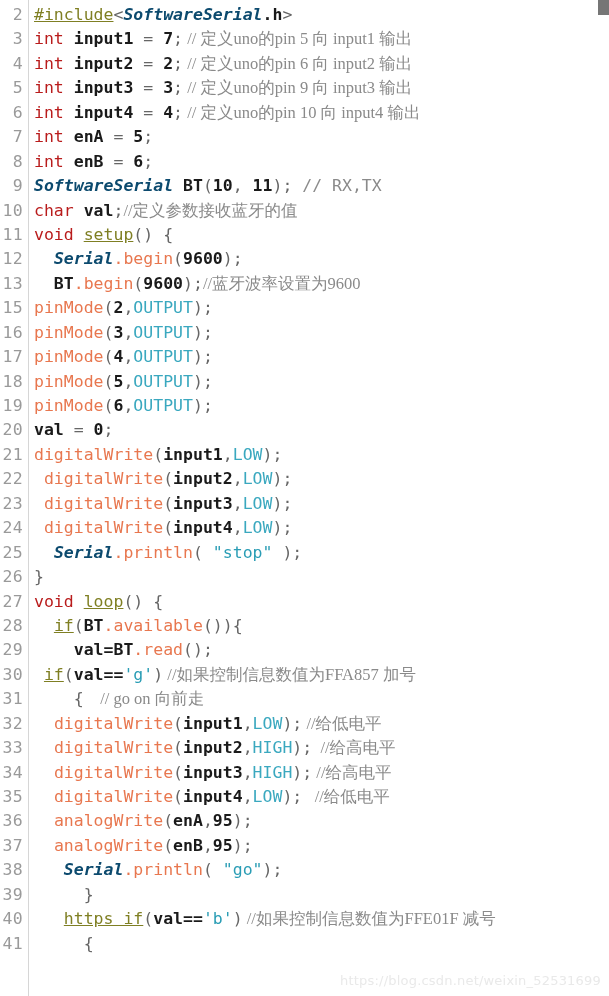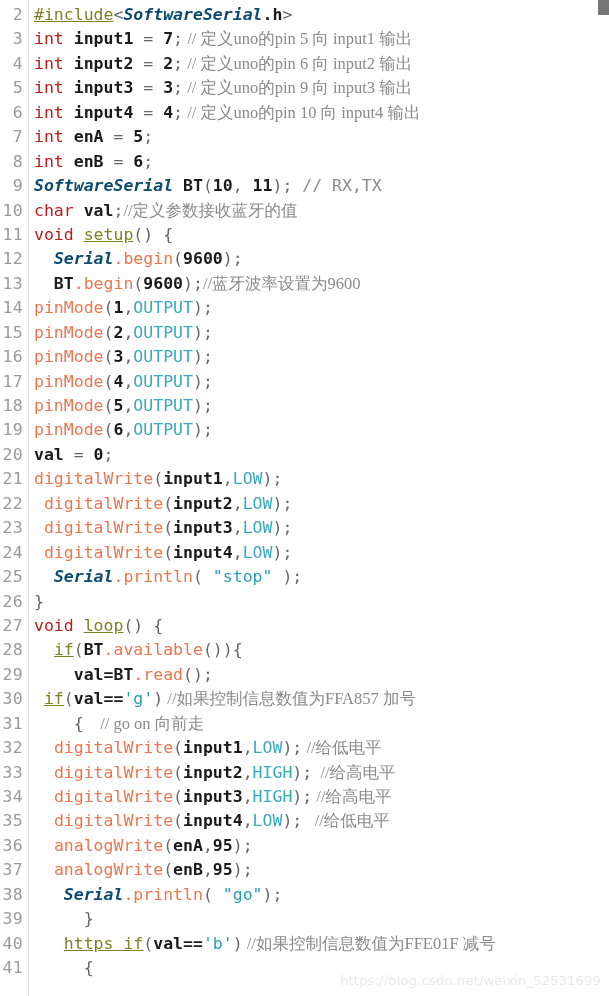--- a/index.html
+++ b/index.html
@@ -124,21 +124,20 @@
       <div class="code-line"><span class="line-number">4</span><span class="line-code"><span class="t-type">int</span><span class="t-plain"> input2 </span><span class="t-punct">=</span><span class="t-plain"> 2</span><span class="t-punct">;</span><span class="t-comment t-cjk"> // 定义uno的pin 6 向 input2 输出</span></span></div>
       <div class="code-line"><span class="line-number">5</span><span class="line-code"><span class="t-type">int</span><span class="t-plain"> input3 </span><span class="t-punct">=</span><span class="t-plain"> 3</span><span class="t-punct">;</span><span class="t-comment t-cjk"> // 定义uno的pin 9 向 input3 输出</span></span></div>
       <div class="code-line"><span class="line-number">6</span><span class="line-code"><span class="t-type">int</span><span class="t-plain"> input4 </span><span class="t-punct">=</span><span class="t-plain"> 4</span><span class="t-punct">;</span><span class="t-comment t-cjk"> // 定义uno的pin 10 向 input4 输出</span></span></div>
       <div class="code-line"><span class="line-number">7</span><span class="line-code"><span class="t-type">int</span><span class="t-plain"> enA </span><span class="t-punct">=</span><span class="t-plain"> 5</span><span class="t-punct">;</span></span></div>
       <div class="code-line"><span class="line-number">8</span><span class="line-code"><span class="t-type">int</span><span class="t-plain"> enB </span><span class="t-punct">=</span><span class="t-plain"> 6</span><span class="t-punct">;</span></span></div>
       <div class="code-line"><span class="line-number">9</span><span class="line-code"><span class="t-class">SoftwareSerial</span><span class="t-plain"> BT</span><span class="t-punct">(</span><span class="t-plain">10</span><span class="t-punct">,</span><span class="t-plain"> 11</span><span class="t-punct">);</span><span class="t-comment"> // RX,TX</span></span></div>
       <div class="code-line"><span class="line-number">10</span><span class="line-code"><span class="t-type">char</span><span class="t-plain"> val</span><span class="t-punct">;</span><span class="t-comment t-cjk">//定义参数接收蓝牙的值</span></span></div>
       <div class="code-line"><span class="line-number">11</span><span class="line-code"><span class="t-type">void</span><span class="t-plain"> </span><span class="t-keyword">setup</span><span class="t-punct">() {</span></span></div>
       <div class="code-line"><span class="line-number">12</span><span class="line-code"><span class="t-plain">  </span><span class="t-class">Serial</span><span class="t-func">.begin</span><span class="t-punct">(</span><span class="t-plain">9600</span><span class="t-punct">);</span></span></div>
       <div class="code-line"><span class="line-number">13</span><span class="line-code"><span class="t-plain">  BT</span><span class="t-func">.begin</span><span class="t-punct">(</span><span class="t-plain">9600</span><span class="t-punct">);</span><span class="t-comment t-cjk">//蓝牙波率设置为9600</span></span></div>
-      <div class="code-line"><span class="line-number">14</span><span class="line-code"><span class="t-func">pinMode</span><span class="t-punct">(</span><span class="t-plain">1</span><span class="t-punct">,</span><span class="t-const">OUTPUT</span><span class="t-punct">);</span></span></div>
       <div class="code-line"><span class="line-number">15</span><span class="line-code"><span class="t-func">pinMode</span><span class="t-punct">(</span><span class="t-plain">2</span><span class="t-punct">,</span><span class="t-const">OUTPUT</span><span class="t-punct">);</span></span></div>
       <div class="code-line"><span class="line-number">16</span><span class="line-code"><span class="t-func">pinMode</span><span class="t-punct">(</span><span class="t-plain">3</span><span class="t-punct">,</span><span class="t-const">OUTPUT</span><span class="t-punct">);</span></span></div>
       <div class="code-line"><span class="line-number">17</span><span class="line-code"><span class="t-func">pinMode</span><span class="t-punct">(</span><span class="t-plain">4</span><span class="t-punct">,</span><span class="t-const">OUTPUT</span><span class="t-punct">);</span></span></div>
       <div class="code-line"><span class="line-number">18</span><span class="line-code"><span class="t-func">pinMode</span><span class="t-punct">(</span><span class="t-plain">5</span><span class="t-punct">,</span><span class="t-const">OUTPUT</span><span class="t-punct">);</span></span></div>
       <div class="code-line"><span class="line-number">19</span><span class="line-code"><span class="t-func">pinMode</span><span class="t-punct">(</span><span class="t-plain">6</span><span class="t-punct">,</span><span class="t-const">OUTPUT</span><span class="t-punct">);</span></span></div>
       <div class="code-line"><span class="line-number">20</span><span class="line-code"><span class="t-plain">val </span><span class="t-punct">=</span><span class="t-plain"> 0</span><span class="t-punct">;</span></span></div>
       <div class="code-line"><span class="line-number">21</span><span class="line-code"><span class="t-func">digitalWrite</span><span class="t-punct">(</span><span class="t-plain">input1</span><span class="t-punct">,</span><span class="t-const">LOW</span><span class="t-punct">);</span></span></div>
       <div class="code-line"><span class="line-number">22</span><span class="line-code"><span class="t-plain"> </span><span class="t-func">digitalWrite</span><span class="t-punct">(</span><span class="t-plain">input2</span><span class="t-punct">,</span><span class="t-const">LOW</span><span class="t-punct">);</span></span></div>
       <div class="code-line"><span class="line-number">23</span><span class="line-code"><span class="t-plain"> </span><span class="t-func">digitalWrite</span><span class="t-punct">(</span><span class="t-plain">input3</span><span class="t-punct">,</span><span class="t-const">LOW</span><span class="t-punct">);</span></span></div>
       <div class="code-line"><span class="line-number">24</span><span class="line-code"><span class="t-plain"> </span><span class="t-func">digitalWrite</span><span class="t-punct">(</span><span class="t-plain">input4</span><span class="t-punct">,</span><span class="t-const">LOW</span><span class="t-punct">);</span></span></div>

